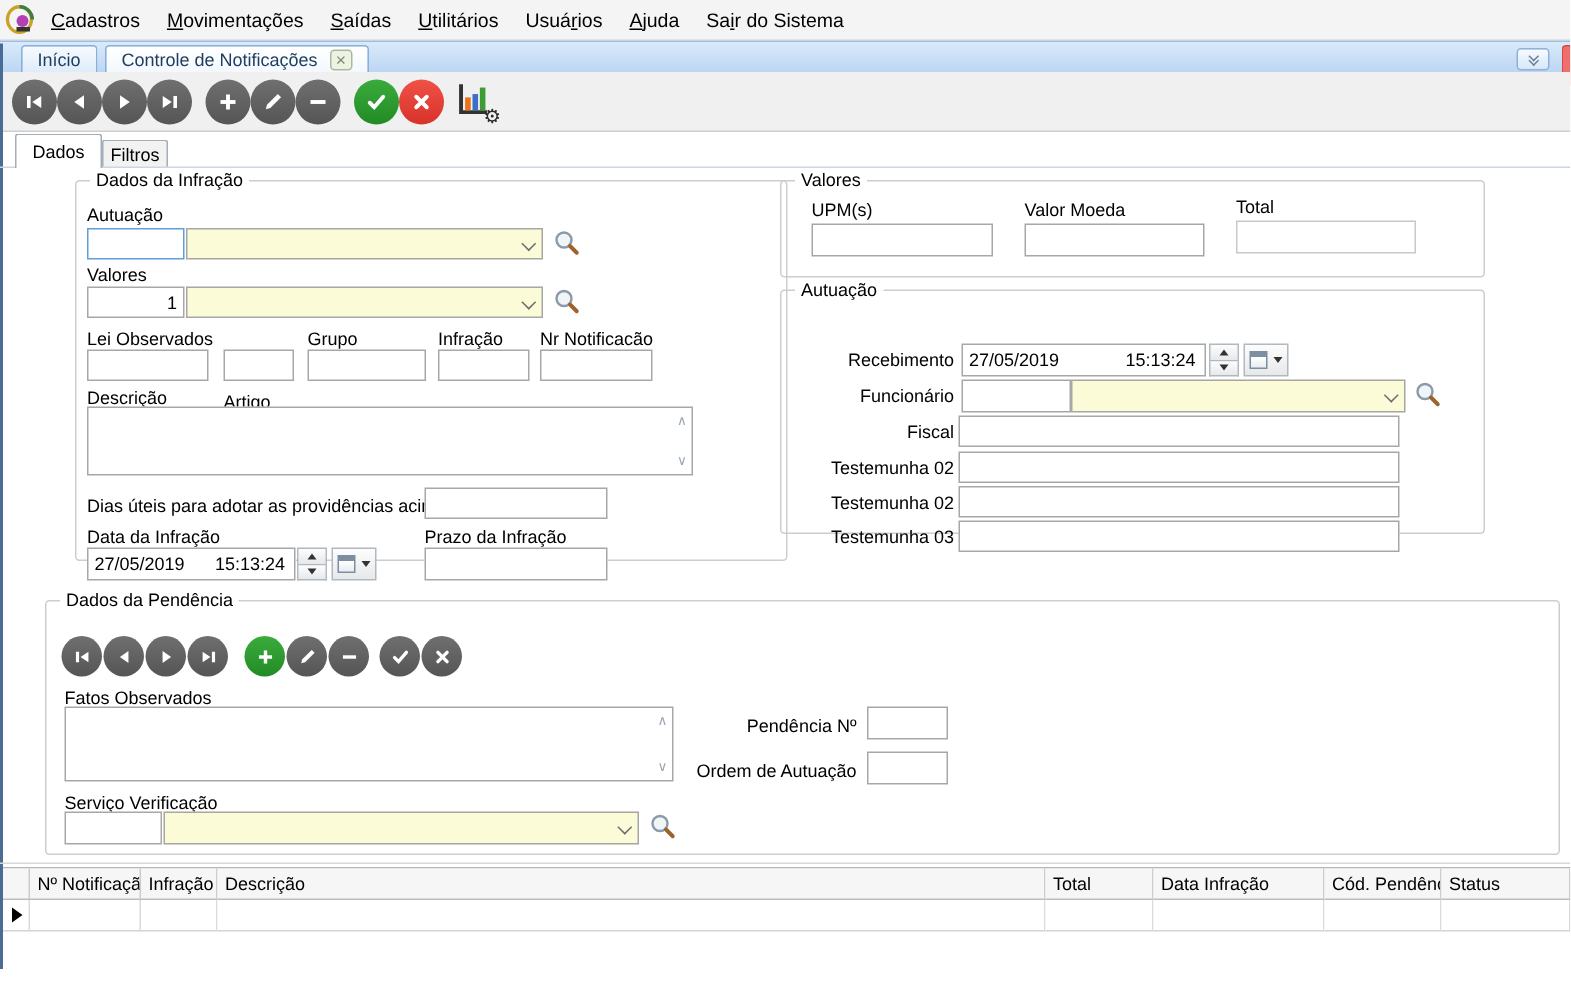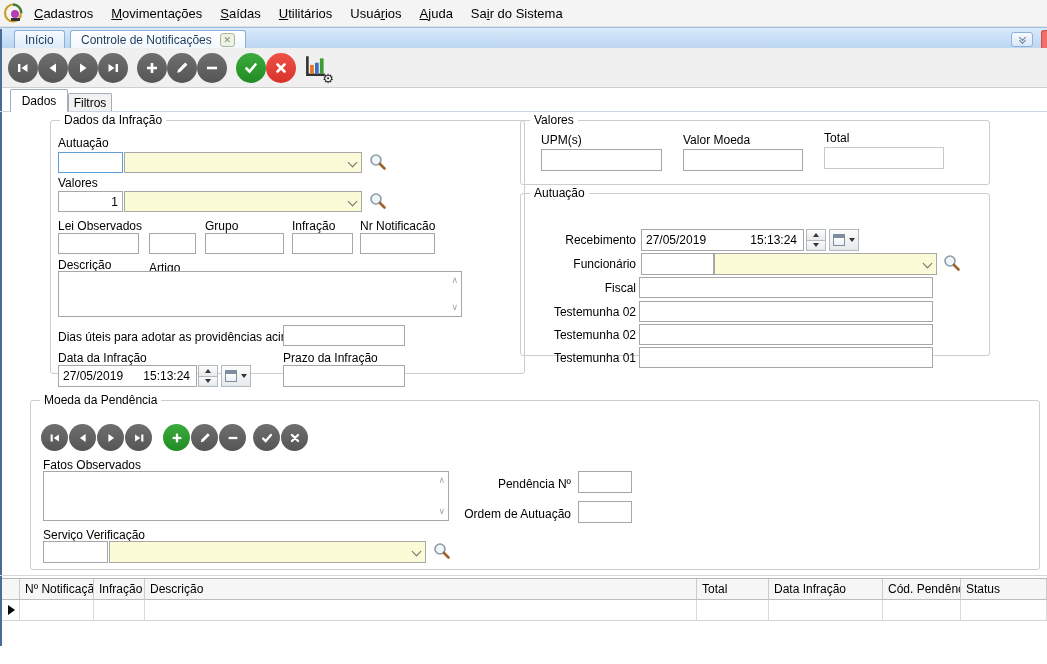--- a/index.html
+++ b/index.html
@@ -313,26 +313,26 @@
 
     <span class="rlbl" style="left:0; top:87px; width:115px;">Fiscal</span>
     <input class="inp" style="left: 118px; top: 83px; width: 294px; height: 21px;">
 
     <span class="rlbl" style="left:0; top:111px; width:115px;">Testemunha 02</span>
     <input class="inp" style="left: 118px; top: 107px; width: 294px; height: 21px;">
 
     <span class="rlbl" style="left:0; top:134px; width:115px;">Testemunha 02</span>
     <input class="inp" style="left: 118px; top: 130px; width: 294px; height: 21px;">
 
-    <span class="rlbl" style="left:0; top:157px; width:115px;">Testemunha 01</span>
+    <span class="rlbl" style="left:0; top:157px; width:115px;">Testemunha 03</span>
     <input class="inp" style="left: 118px; top: 153px; width: 294px; height: 21px;">
   </div>
 
   <div class="grp" style="left:30px; top:400px; width:1010px; height:170px;">
-    <span class="gtitle">Moeda da Pendência</span>
+    <span class="gtitle">Dados da Pendência</span>
 
     <div class="cbtn gray tb2" style="left:10px; top:23px;">
       <svg width="14" height="14" viewBox="0 0 16 16" fill="#fff">
           <rect x="3" y="4" width="2.4" height="8"></rect>
           <path d="M12.5 4 L6.5 8 L12.5 12 Z"></path>
         </svg>
     </div>
     <div class="cbtn gray tb2" style="left:38px; top:23px;">
       <svg width="14" height="14" viewBox="0 0 16 16" fill="#fff">
           <path d="M11 3.5 L4.5 8 L11 12.5 Z"></path>

